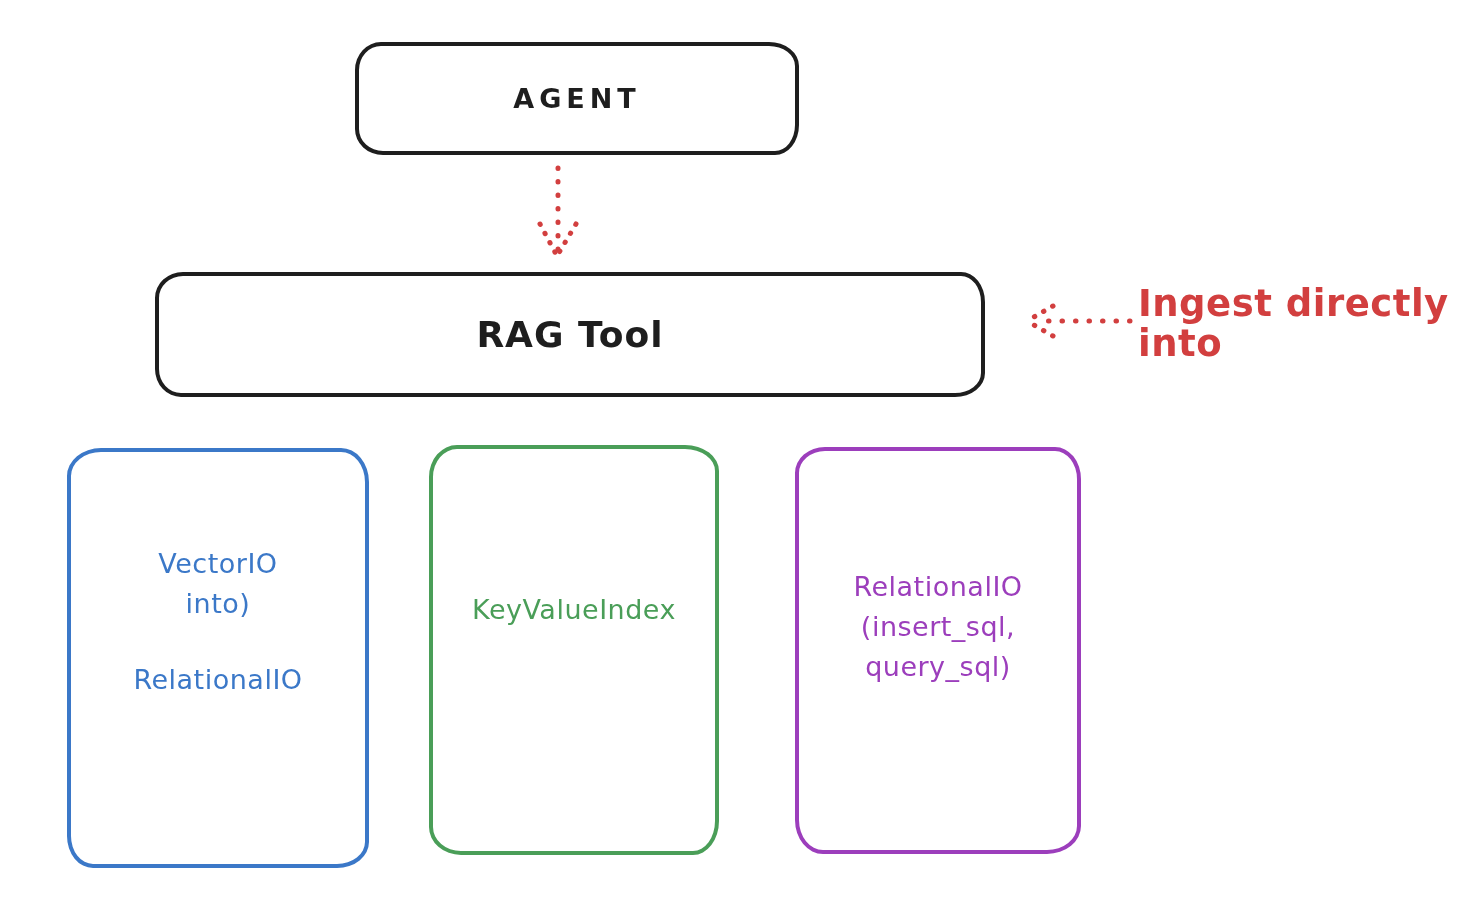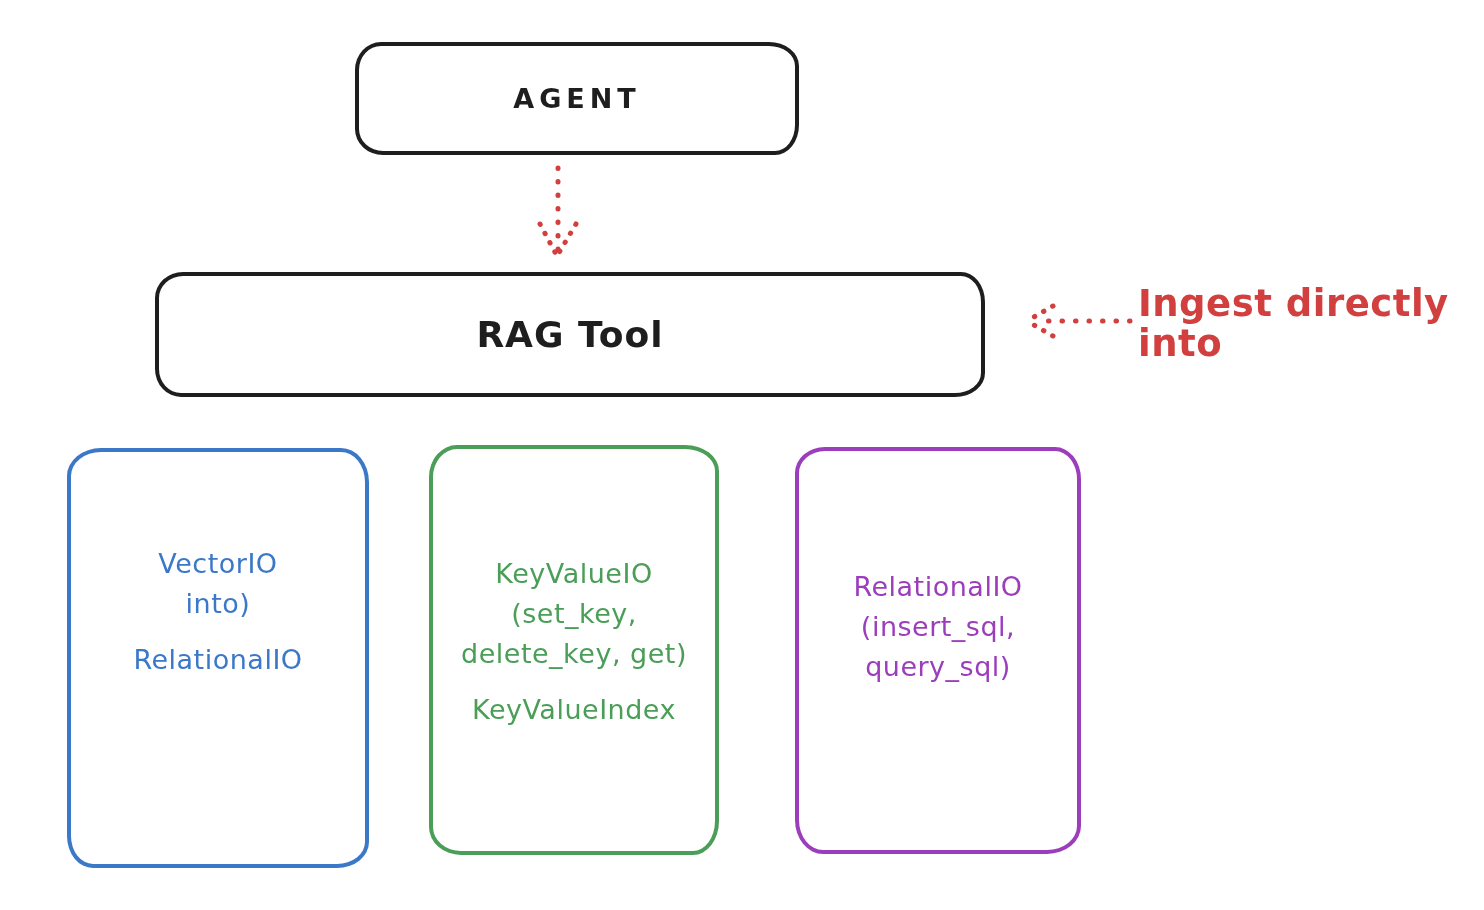--- a/index.html
+++ b/index.html
@@ -48,21 +48,21 @@
     position: absolute;
     background: var(--bg);
     border-width: 4px;
     border-style: solid;
     text-align: center;
     font-size: 27px;
     font-weight: 400;
     letter-spacing: 0.5px;
   }
   .card .io-block { line-height: 40px; }
-  .card .index-label { margin-top: 16px; line-height: 40px; }
+  .card .index-label { margin-top: 36px; line-height: 40px; }
 
   .card-vector {
     left: 67px; top: 448px; width: 302px; height: 420px;
     border-color: var(--blue); color: var(--blue);
     border-radius: 34px 28px 32px 26px / 28px 34px 26px 32px;
     padding-top: 92px;
   }
   .card-keyvalue {
     left: 429px; top: 445px; width: 290px; height: 410px;
     border-color: var(--green); color: var(--green);
@@ -138,25 +138,20 @@
 
   <div class="card card-vector">
     <div class="io-block">
       <div>VectorIO</div>
       <div>into)</div>
     </div>
     <div class="index-label">RelationalIO</div>
   </div>
 
   <div class="card card-keyvalue">
-    <div class="io-block">
-      <div>KeyValueIO</div>
-      <div>(set_key,</div>
-      <div>delete_key, get)</div>
-    </div>
     <div class="index-label">KeyValueIndex</div>
   </div>
 
   <div class="card card-relational">
     <div class="io-block">
       <div>RelationalIO</div>
       <div>(insert_sql,</div>
       <div>query_sql)</div>
     </div>
   </div>

